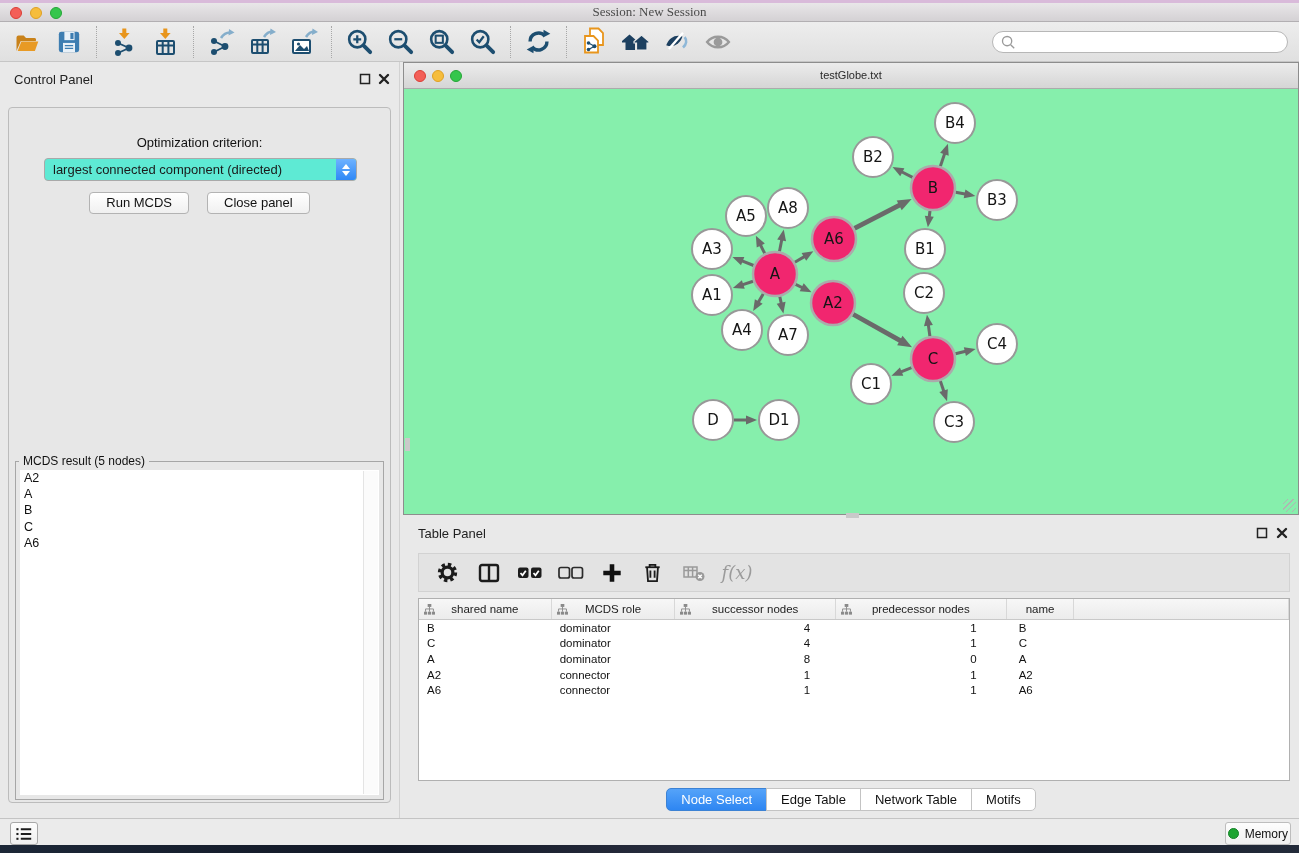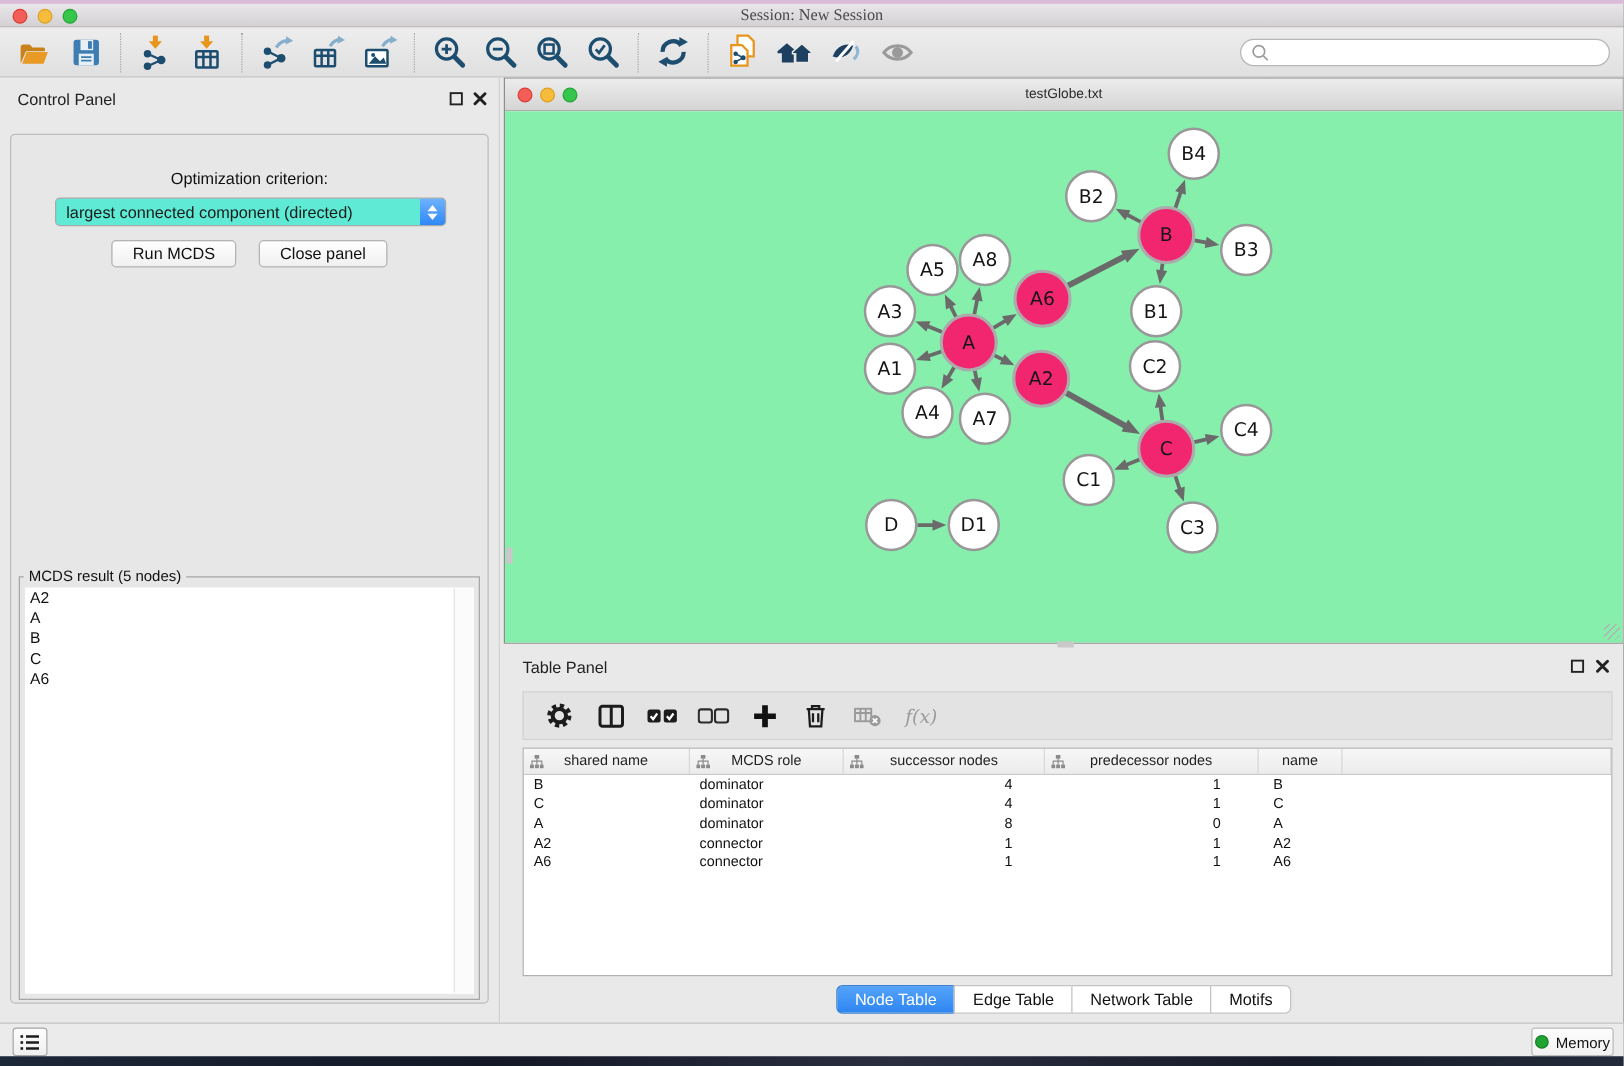--- a/index.html
+++ b/index.html
@@ -70,21 +70,21 @@
   .h-thumb { position:absolute; left:442px; bottom:-4px; width:13px; height:5px; background:#c9c9c9; }
   .resize-grip { position:absolute; right:2px; bottom:2px; width:13px; height:13px;
     background:repeating-linear-gradient(135deg, transparent 0 3px, #b3b3b3 3px 4px); }
   
   .table-panel { position:absolute; left:403px; top:520px; width:896px; height:295px; }
   .tp-title { position:absolute; left:15px; top:6px; font-size:13px; color:#222; }
   .tp-winbtn { position:absolute; top:7px; width:14px; height:12px; }
   .tp-toolbar { position:absolute; left:15px; right:9px; top:33px; height:39px;
     background:#e3e3e3; border:1px solid #d2d2d2; display:flex; align-items:center; padding-left:10px; gap:4px; }
   .tp-btn { width:37px; height:34px; display:flex; align-items:center; justify-content:center; }
-  .fx-label { font-family:"DejaVu Serif", serif; font-style:italic; font-size:15px; color:#9b9b9b; margin-left:5px; }
+  .fx-label { font-family:"DejaVu Serif", serif; font-style:italic; font-size:18px; color:#9b9b9b; margin-left:5px; }
   .tbl { position:absolute; left:15px; right:9px; top:78px; height:183px; background:#fff; border:1px solid #b0b0b0; overflow:hidden; }
   .tbl-head { display:flex; height:21px; background:linear-gradient(#f7f7f7,#ececec); border-bottom:1px solid #c9c9c9; }
   .th { position:relative; display:flex; align-items:center; justify-content:center;
     font-size:11.5px; color:#222; border-right:1px solid #d8d8d8; }
   .th .hicon { position:absolute; left:5px; top:5px; }
   .tr { display:flex; height:15.6px; align-items:center; }
   .td { font-size:11.5px; color:#111; white-space:nowrap; overflow:hidden; }
   .seg-tabs { position:absolute; left:0; right:0; top:268px; display:flex; justify-content:center; }
   .seg-tab { height:23px; line-height:22px; padding:0 14px; font-size:13px; background:#fff;
     border:1px solid #c3c3c3; margin-left:-1px; color:#111; cursor:default; }
@@ -644,21 +644,21 @@
             <div class="td" style="width: 133px; text-align: left; padding-left: 8px; padding-right: 0px;">A6</div>
             <div class="td" style="width: 124px; text-align: left; padding-left: 8px; padding-right: 0px;">connector</div>
             <div class="td" style="width: 161px; text-align: right; padding-left: 0px; padding-right: 26px;">1</div>
             <div class="td" style="width: 171px; text-align: right; padding-left: 0px; padding-right: 30px;">1</div>
             <div class="td" style="width: 68px; text-align: left; padding-left: 12px; padding-right: 0px;">A6</div>
             <div class="td" style="width: 215px; text-align: left; padding-left: 0px; padding-right: 0px;"></div>
           </div>
         </div>
     </div>
     <div class="seg-tabs" id="table-tabs">
-        <div class="seg-tab active">Node Table</div>
+        <div class="seg-tab active">Node Select</div>
         <div class="seg-tab">Edge Table</div>
         <div class="seg-tab">Network Table</div>
         <div class="seg-tab">Motifs</div>
       </div>
   </div>
 
   <div class="statusbar">
     <div class="list-btn">
       <svg width="18" height="16" viewBox="0 0 22 20">
           <g stroke="#1c1c1c" stroke-width="2.6">

